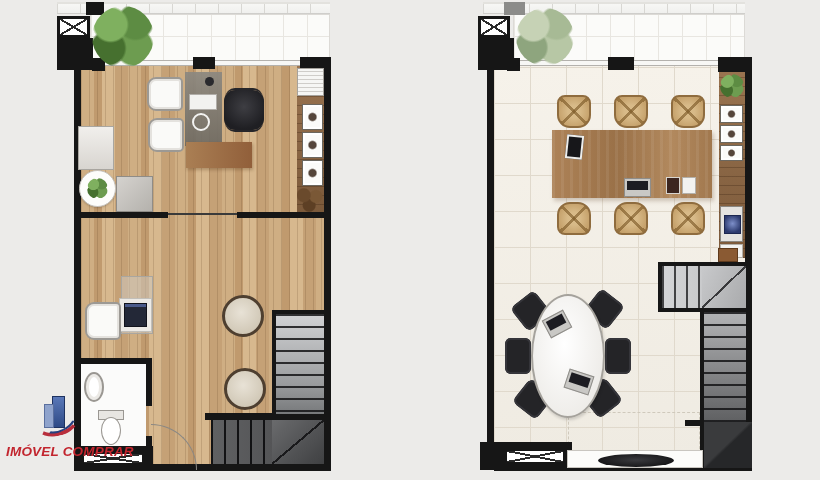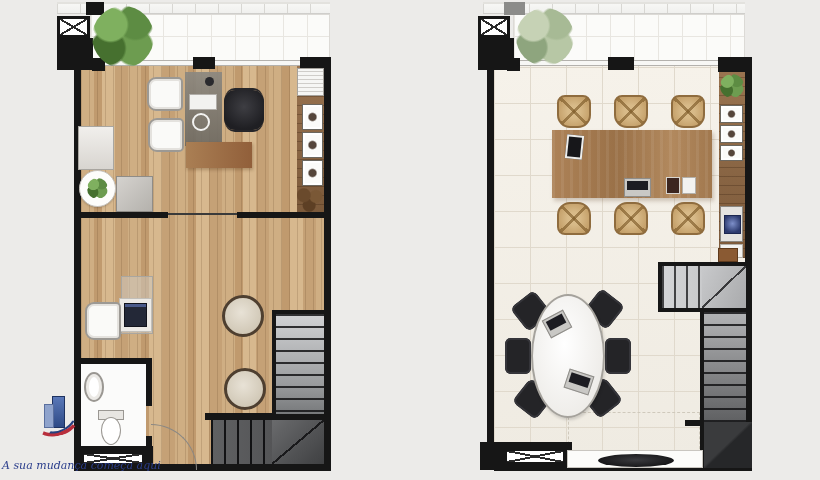--- a/index.html
+++ b/index.html
@@ -269,16 +269,16 @@
   <div class="a wall" style="left:480px;top:442px;width:92px;height:28px;"></div>
   <div class="a xbox" style="left:504px;top:448px;width:62px;height:17px;"></div>
 
   <div class="a logo" style="left:0;top:388px;width:170px;height:92px;">
     <div class="a" style="left:34px;top:6px;width:48px;height:42px;">
       <div class="a bldg1" style="left:18px;top:2px;width:13px;height:32px;"></div>
       <div class="a bldg2" style="left:10px;top:10px;width:10px;height:24px;"></div>
       <div class="a swoosh-red" style="left:2px;top:16px;width:42px;height:26px;"></div>
       <div class="a swoosh-blue" style="left:4px;top:12px;width:40px;height:26px;"></div>
     </div>
-    <div class="a logo-tagline" style="left:2px;top:71px;">A sua mudança começa aqui</div>
+    <div class="a logo-title" style="left:6px;top:56px;">IMÓVEL COMPRAR</div>
   </div>
 
 </div>
 
 </body></html>

